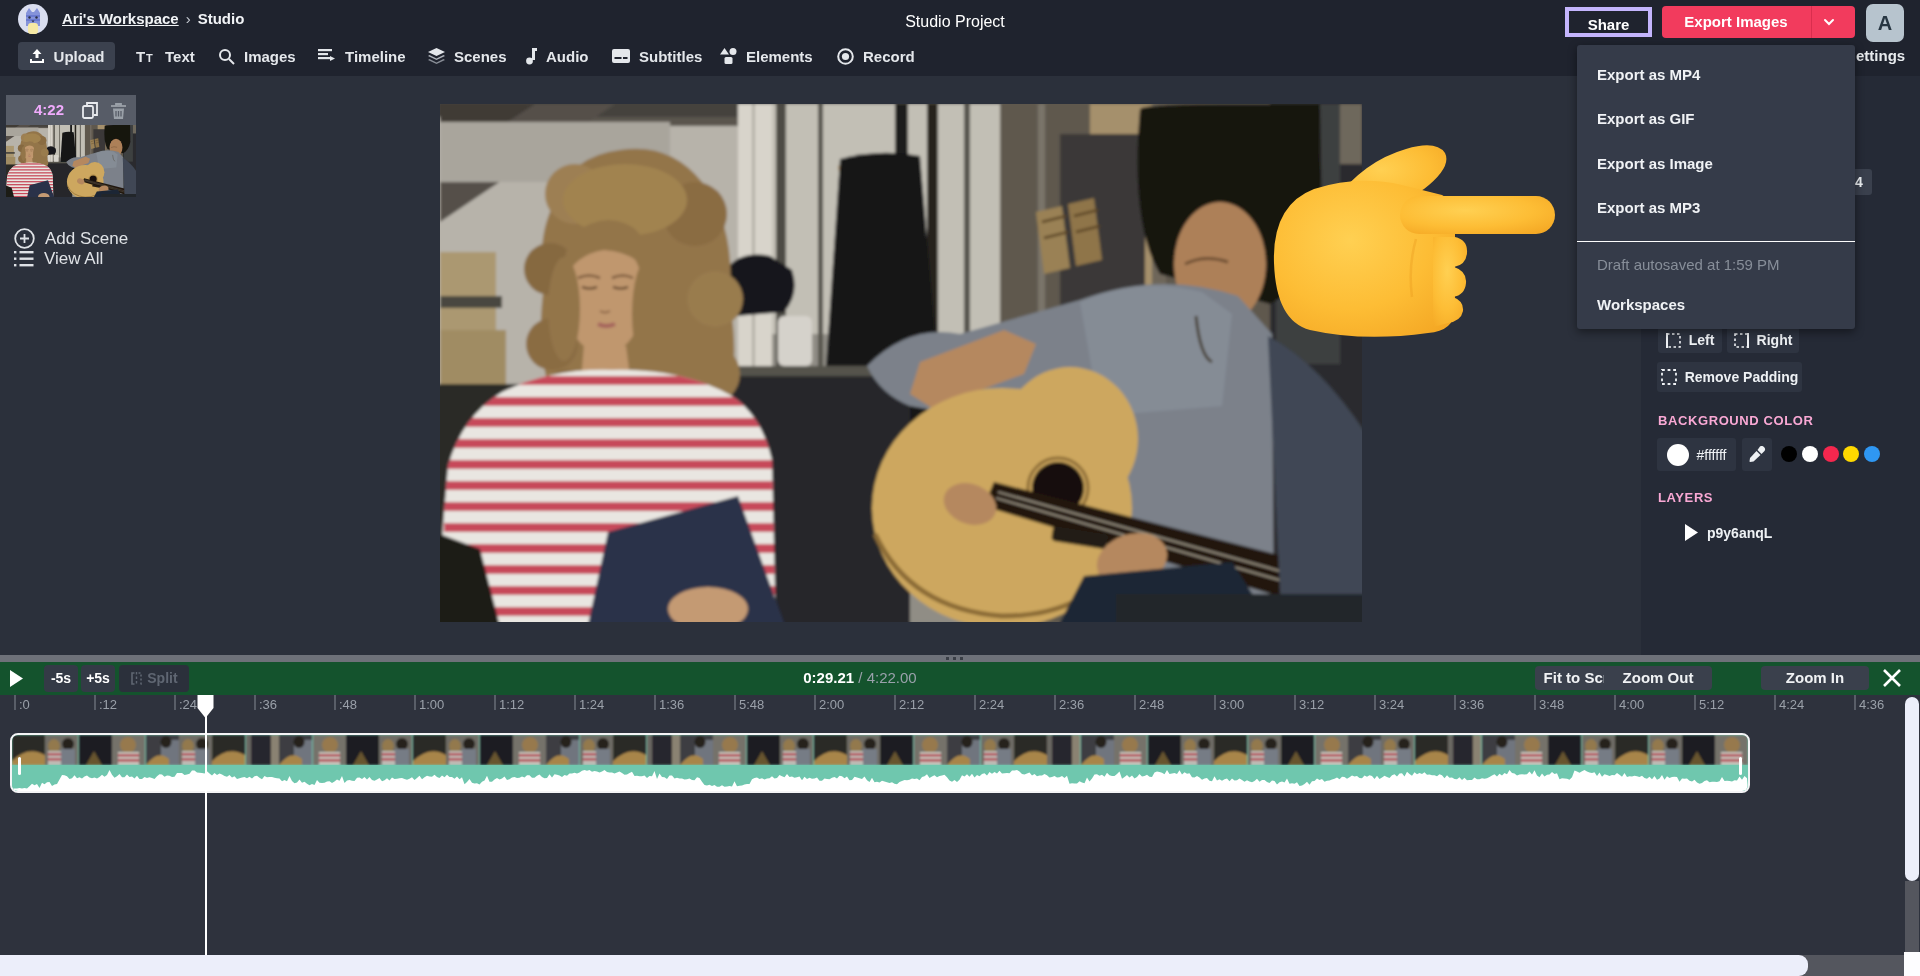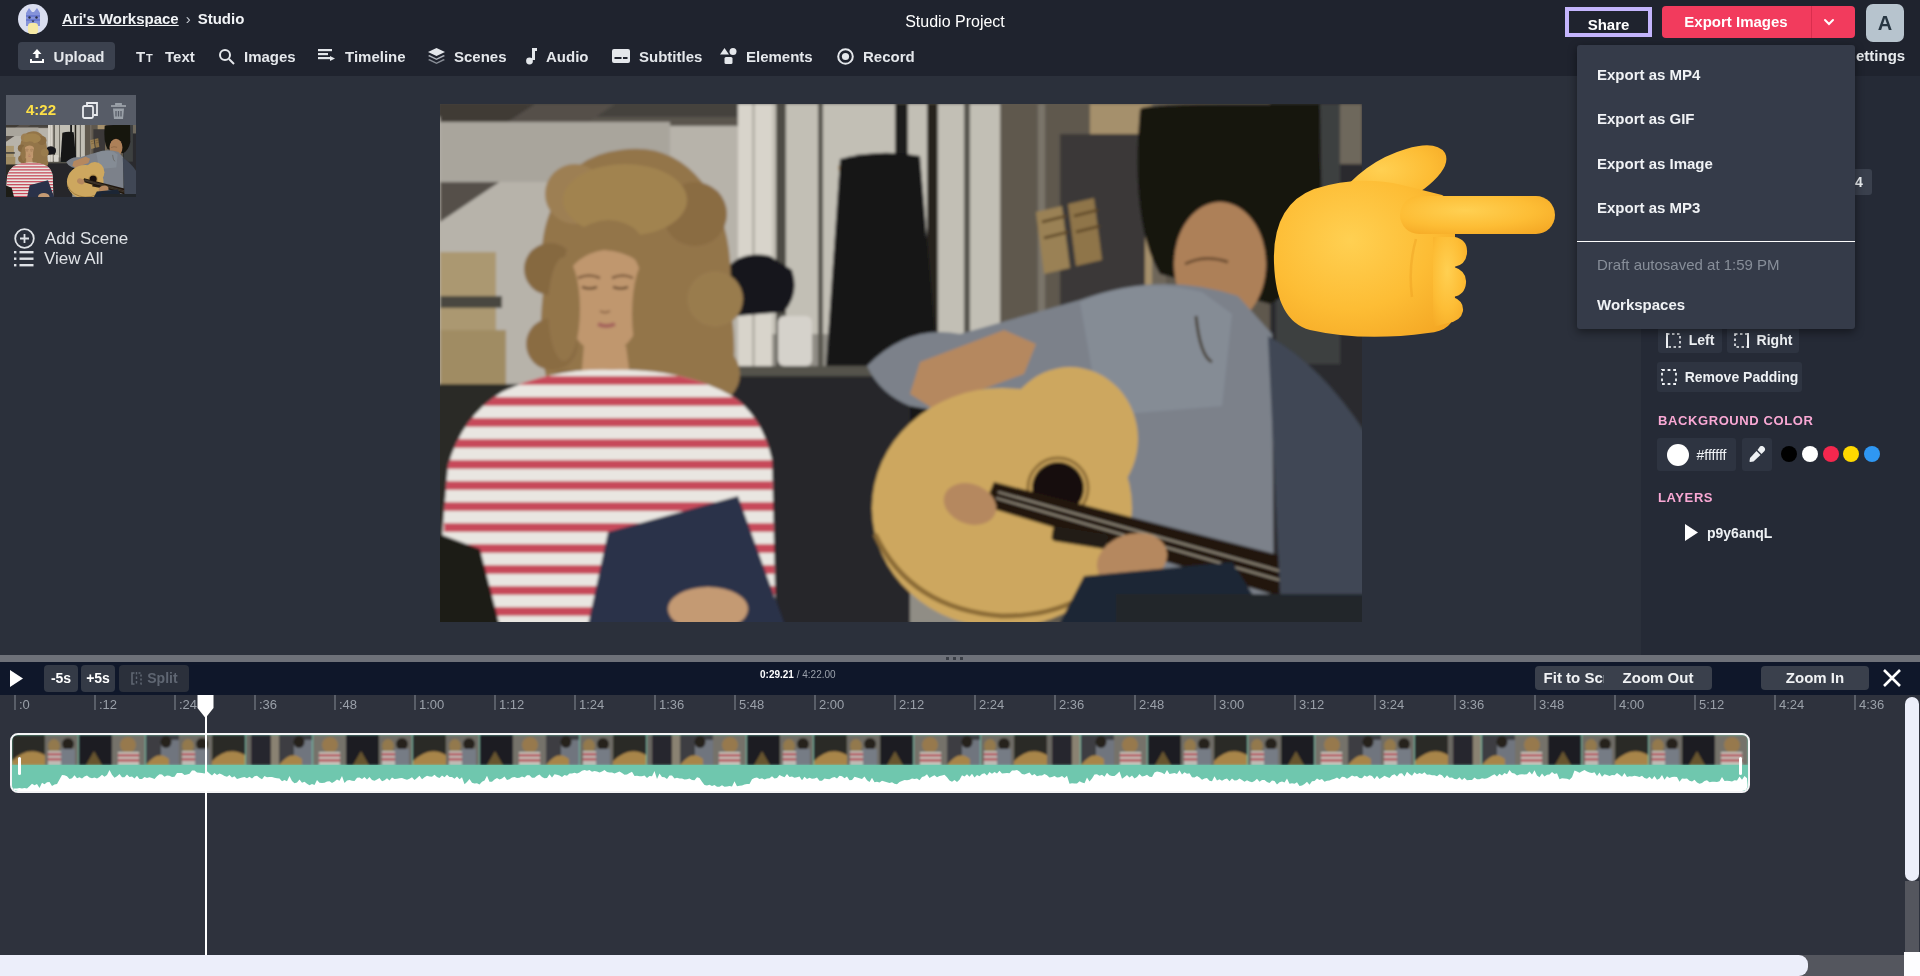--- a/index.html
+++ b/index.html
@@ -18,21 +18,21 @@
 .btn-export .div{position:absolute;left:149px;top:0;width:1px;height:32px;background:#d92e4e}
 .btn-export svg{position:absolute;left:160px;top:10px}
 .avatarA{position:absolute;left:1866px;top:4px;width:38px;height:38px;background:#b7c4ce;border-radius:7px;color:#273642;font-size:20px;font-weight:700;text-align:center;line-height:38px}
 #settings-part{position:absolute;left:1856px;top:47px;font-size:15px;font-weight:700;color:#e8ebee}
 
 .tbtn{position:absolute;top:42px;height:28px;display:flex;align-items:center;gap:9px;font-size:15px;font-weight:700;color:#e4e7eb}
 .tbtn svg{flex:0 0 auto}
 #tb-upload{left:18px;width:97px;background:#3b414e;border-radius:4px;justify-content:center}
 
 #scard{position:absolute;left:6px;top:95px;width:130px;height:102px}
-#scard .hd{position:absolute;left:0;top:0;width:130px;height:30px;background:#575c67;color:#fde047;font-size:15px;font-weight:700;line-height:30px;padding-left:20px}
+#scard .hd{position:absolute;left:0;top:0;width:130px;height:30px;background:#575c67;color:#f0abfc;font-size:15px;font-weight:700;line-height:30px;padding-left:28px}
 #scard .hd svg{position:absolute;top:7px}
 #scard .thumb{position:absolute;left:0;top:30px;width:130px;height:72px;overflow:hidden}
 .siderow{position:absolute;display:flex;align-items:center;gap:10px;font-size:17px;color:#dfe2e6}
 
 #videowrap{position:absolute;left:440px;top:104px;width:922px;height:518px;overflow:hidden}
 
 #rpanel{position:absolute;left:1641px;top:76px;width:279px;height:579px;background:#252a36}
 .pbtn{position:absolute;background:#2e3441;border-radius:3px;display:flex;align-items:center;justify-content:center;gap:8px;font-size:14px;font-weight:700;color:#eef1f4}
 .pcap{position:absolute;font-size:13px;font-weight:700;letter-spacing:.6px;color:#f9a8d4}
 .dot{position:absolute;width:16px;height:16px;border-radius:50%}
@@ -40,24 +40,24 @@
 #dropdown{position:absolute;left:1577px;top:45px;width:278px;height:284px;background:#353b49;border-radius:3px;box-shadow:0 3px 10px rgba(0,0,0,.45);z-index:30}
 #dropdown .item{position:absolute;left:20px;font-size:15px;font-weight:700;color:#f0f2f5}
 #dropdown .muted{color:#878e99;font-weight:400}
 #dropdown .dl{position:absolute;left:0;top:196px;width:278px;height:1px;background:#fdfdfd}
 
 #handle{position:absolute;left:0;top:655px;width:1920px;height:7px;background:#6e7179}
 #handle .dots{position:absolute;left:946px;top:2px;width:22px;height:3px;display:flex;gap:4px}
 #handle .dots i{width:3px;height:3px;background:#3a3e46}
 
 #tl{position:absolute;left:0;top:662px;width:1920px;height:296px;background:#2e323d}
-#ctrl{position:absolute;left:0;top:0;width:1920px;height:33px;background:#0f172a}
+#ctrl{position:absolute;left:0;top:0;width:1920px;height:33px;background:#14532d}
 .cbtn{position:absolute;top:3px;height:27px;background:#343a46;border-radius:4px;font-size:14px;font-weight:700;color:#fff;text-align:center;line-height:27px}
 .zbtn{position:absolute;top:4px;width:108px;height:24px;background:#3a404c;border-radius:4px;font-size:15px;font-weight:700;color:#f0f2f4;text-align:center;line-height:24px}
-#time{position:absolute;left:760px;top:7px;width:200px;text-align:left;font-size:10px;color:#fff;font-weight:700}
+#time{position:absolute;left:760px;top:7px;width:200px;text-align:center;font-size:15px;color:#fff;font-weight:700}
 #time span{color:#9aa1ab;font-weight:400}
 .tick{position:absolute;top:33px;width:2px;height:15px;background:#595e68}
 .tlabel{position:absolute;top:35px;font-size:13px;color:#9aa0a9}
 #strip{position:absolute;left:10px;top:71px;width:1740px;height:60px;border-radius:8px;border:2px solid #f4f4f6;overflow:hidden;background:#6fc7ae}
 #playhead-line{position:absolute;left:205px;top:54px;width:2px;height:242px;background:#fff;z-index:5}
 
 #hthumb{position:absolute;left:0;top:955px;width:1808px;height:21px;background:#ecEEfa;border-radius:0 9px 9px 0;z-index:6}
 #htrack{position:absolute;left:1800px;top:955px;width:120px;height:21px;background:#54565e}
 #vthumb{position:absolute;left:1905px;top:697px;width:14px;height:184px;background:#eceffa;border-radius:7px;z-index:6}
 #vtrack{position:absolute;left:1905px;top:881px;width:14px;height:71px;background:#54565e}

